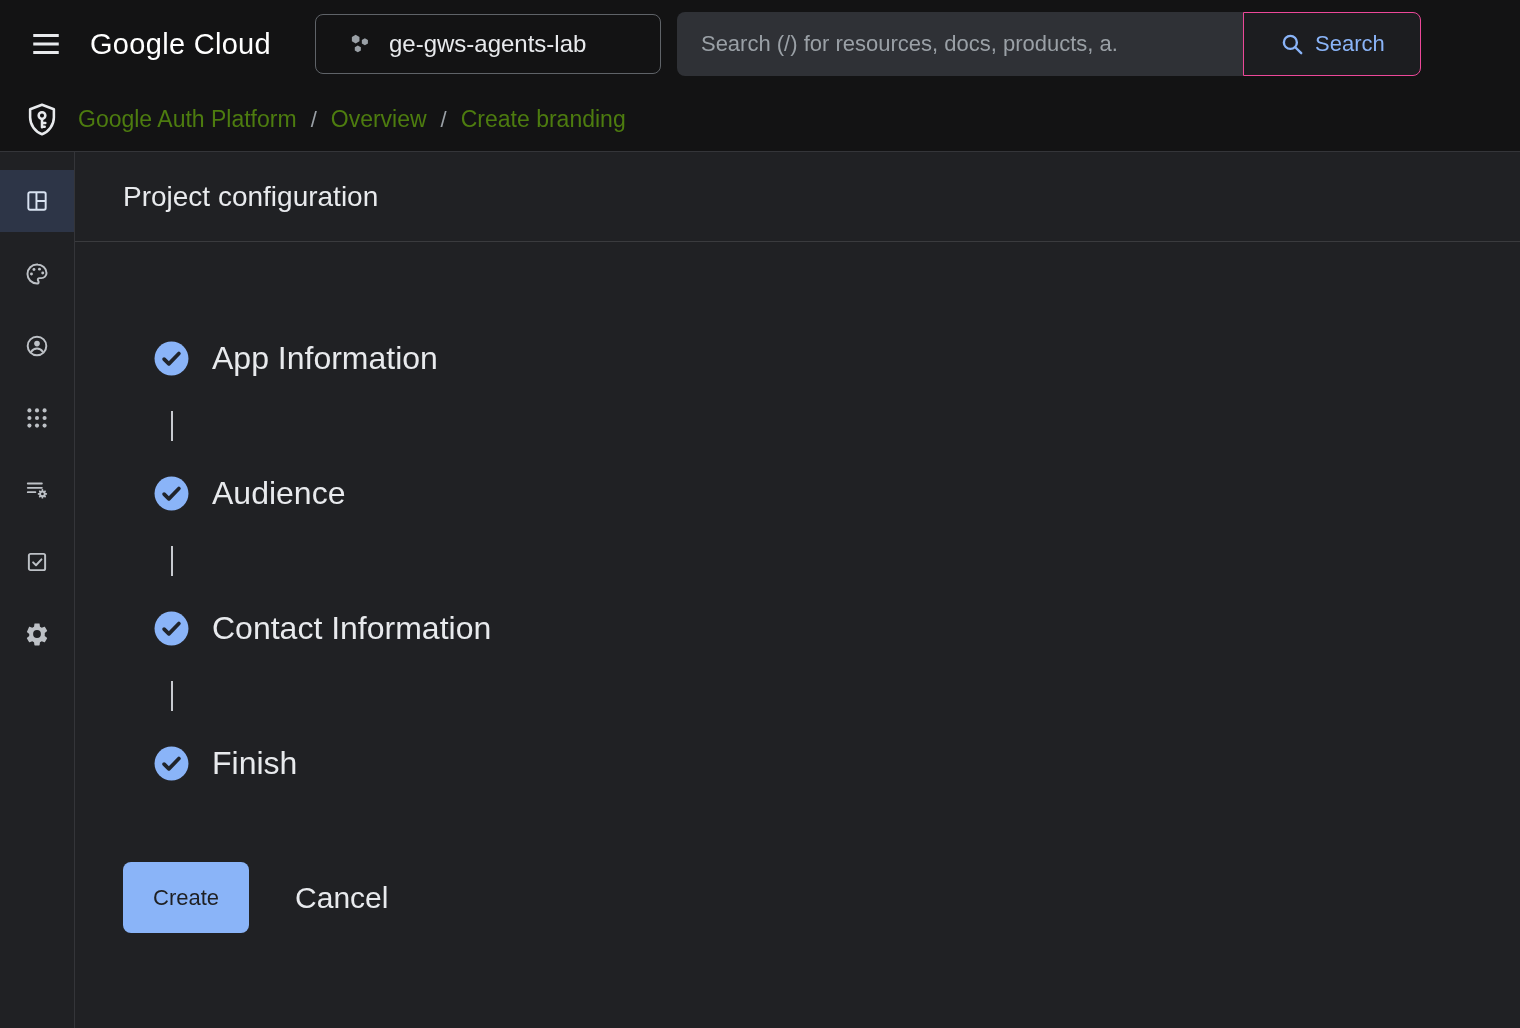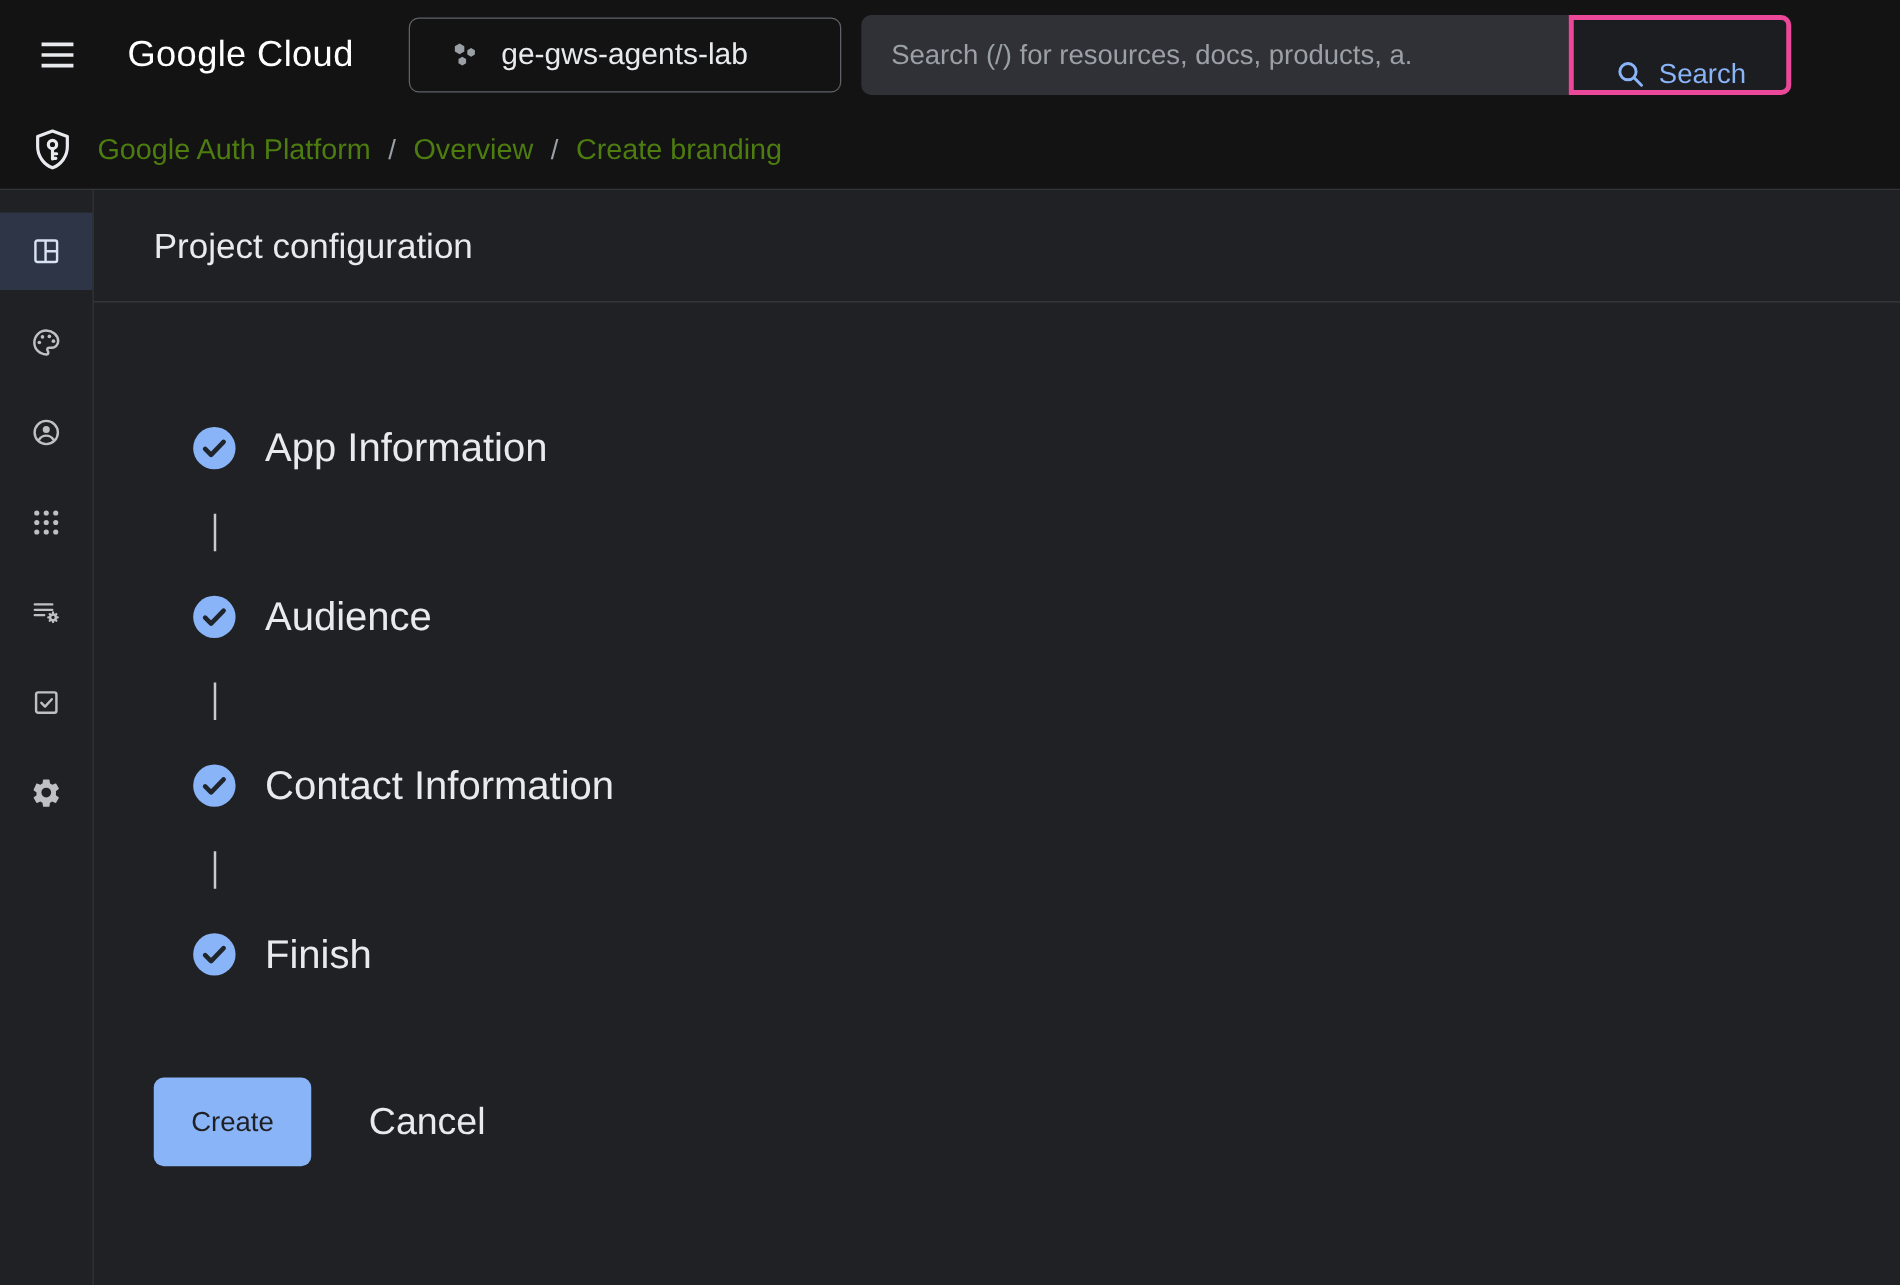--- a/index.html
+++ b/index.html
@@ -3,26 +3,26 @@
 <meta charset="utf-8">
 <style>
   * { margin:0; padding:0; box-sizing:border-box; }
   html,body { background:#131314; }
   body { font-family:"Liberation Sans", "DejaVu Sans", sans-serif; }
   #app { width:1520px; height:1028px; background:#202124; overflow:hidden; display:flex; flex-direction:column; }
 
   
   .topbar { height:88px; background:#131314; display:flex; align-items:center; padding:0 24px 0 20px; flex:none; }
   .menu-btn { width:52px; height:52px; display:flex; align-items:center; justify-content:center; border-radius:50%; cursor:pointer; flex:none; }
-  .logo { font-size:29px; color:#ffffff; letter-spacing:.3px; margin:0 44px 0 30px; white-space:nowrap; }
+  .logo { font-size:29px; color:#ffffff; letter-spacing:.3px; margin:0 44px 0 18px; white-space:nowrap; }
   .project-selector { height:60px; width:346px; border:1px solid #5f6368; border-radius:8px; display:flex; align-items:center; padding:0 31px; gap:16px; color:#e8eaed; font-size:24px; cursor:pointer; flex:none; }
   .search-wrap { display:flex; height:64px; width:744px; margin-left:16px; flex:none; }
   .search-input { flex:1; min-width:0; background:#2f3136; border:none; border-radius:8px 0 0 8px; color:#e8eaed; font-size:22px; padding:0 24px; outline:none; font-family:inherit; }
   .search-input::placeholder { color:#9aa0a6; }
-  .search-btn { width:178px; background:#1c1d20; border:4px solid #ec4899; border-radius:0 8px 8px 0; display:flex; align-items:flex-end; justify-content:center; gap:10px; color:#8ab4f8; font-size:22px; font-weight:500; cursor:pointer; font-family:inherit; }
+  .search-btn { width:178px; background:#1c1d20; border:1px solid #ec4899; border-radius:0 8px 8px 0; display:flex; align-items:center; justify-content:center; gap:10px; color:#8ab4f8; font-size:22px; font-weight:500; cursor:pointer; font-family:inherit; }
 
   
   .breadcrumb-bar { height:64px; background:#131314; border-bottom:1px solid #343539; display:flex; align-items:center; padding:0 20px; flex:none; }
   .auth-badge { width:44px; height:44px; display:flex; align-items:center; justify-content:center; margin-right:14px; }
   .crumb { font-size:23px; color:#4d7c0f; font-weight:500; cursor:pointer; }
   .crumb.current { cursor:default; }
   .crumb-sep { font-size:22px; color:#9aa0a6; margin:0 14px; }
 
   
   .body-row { flex:1; display:flex; min-height:0; }

